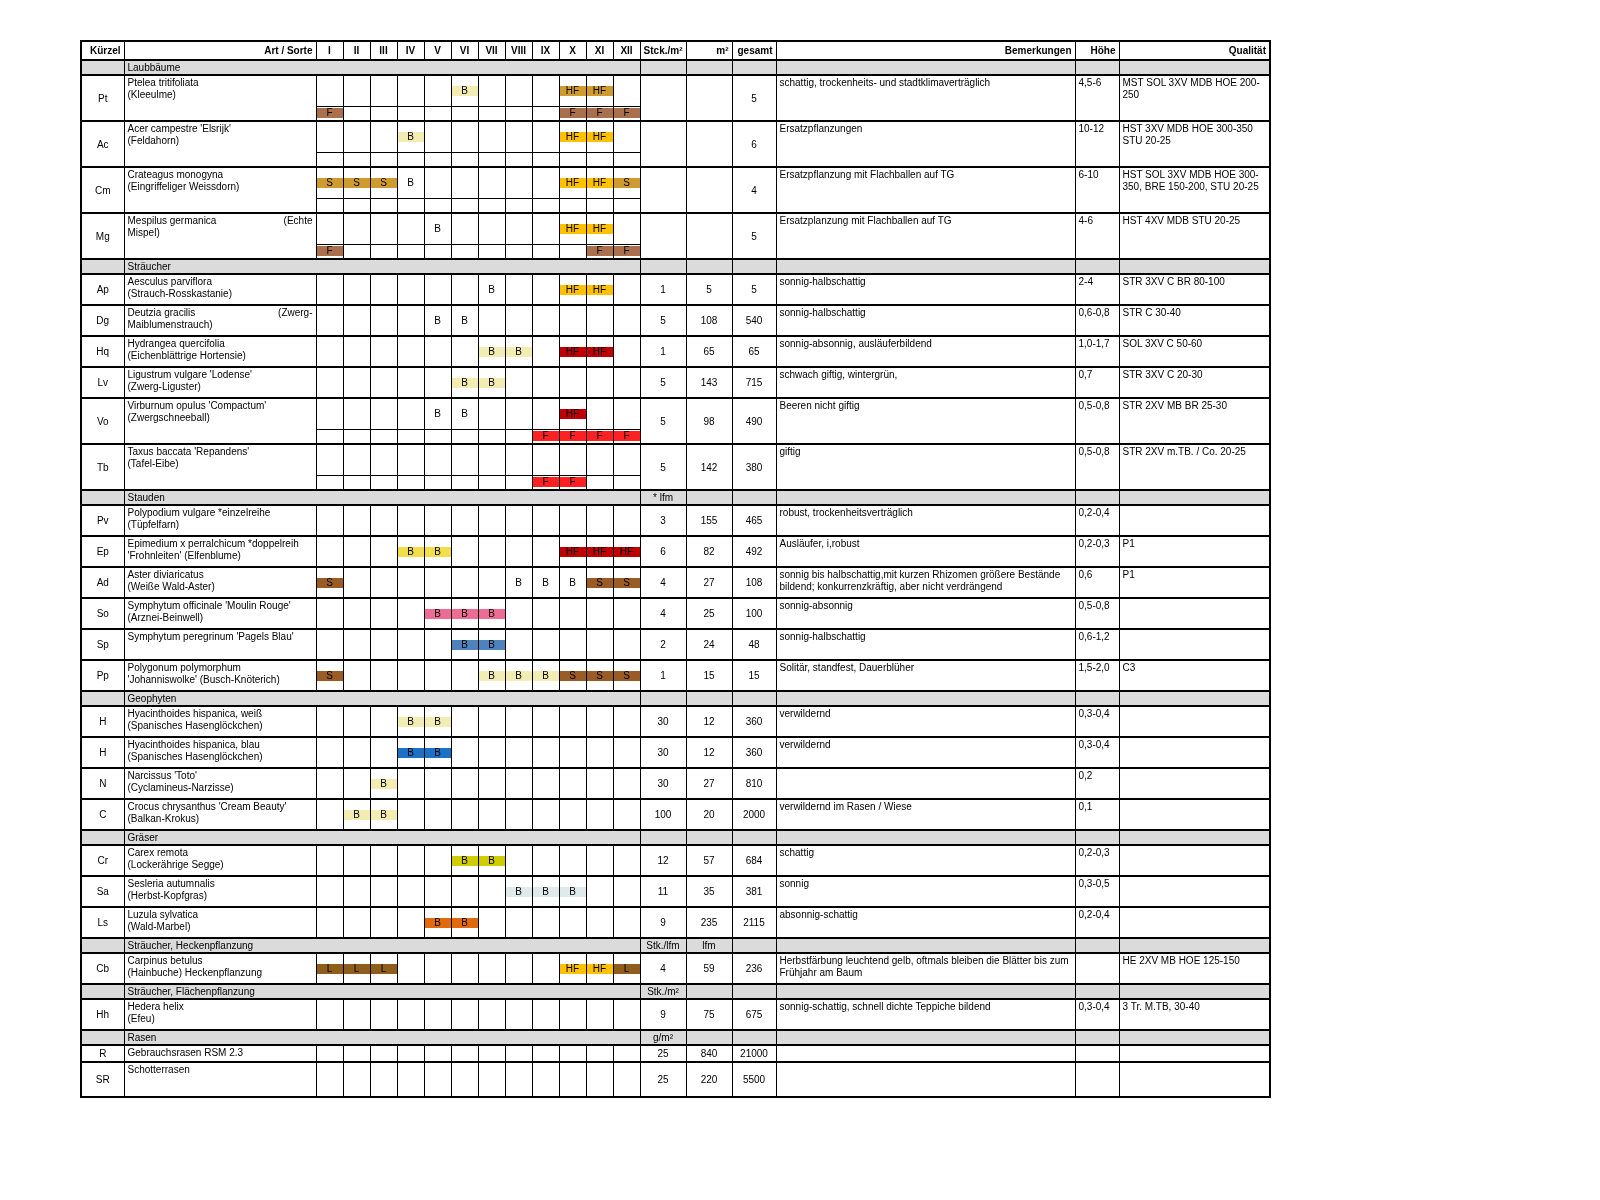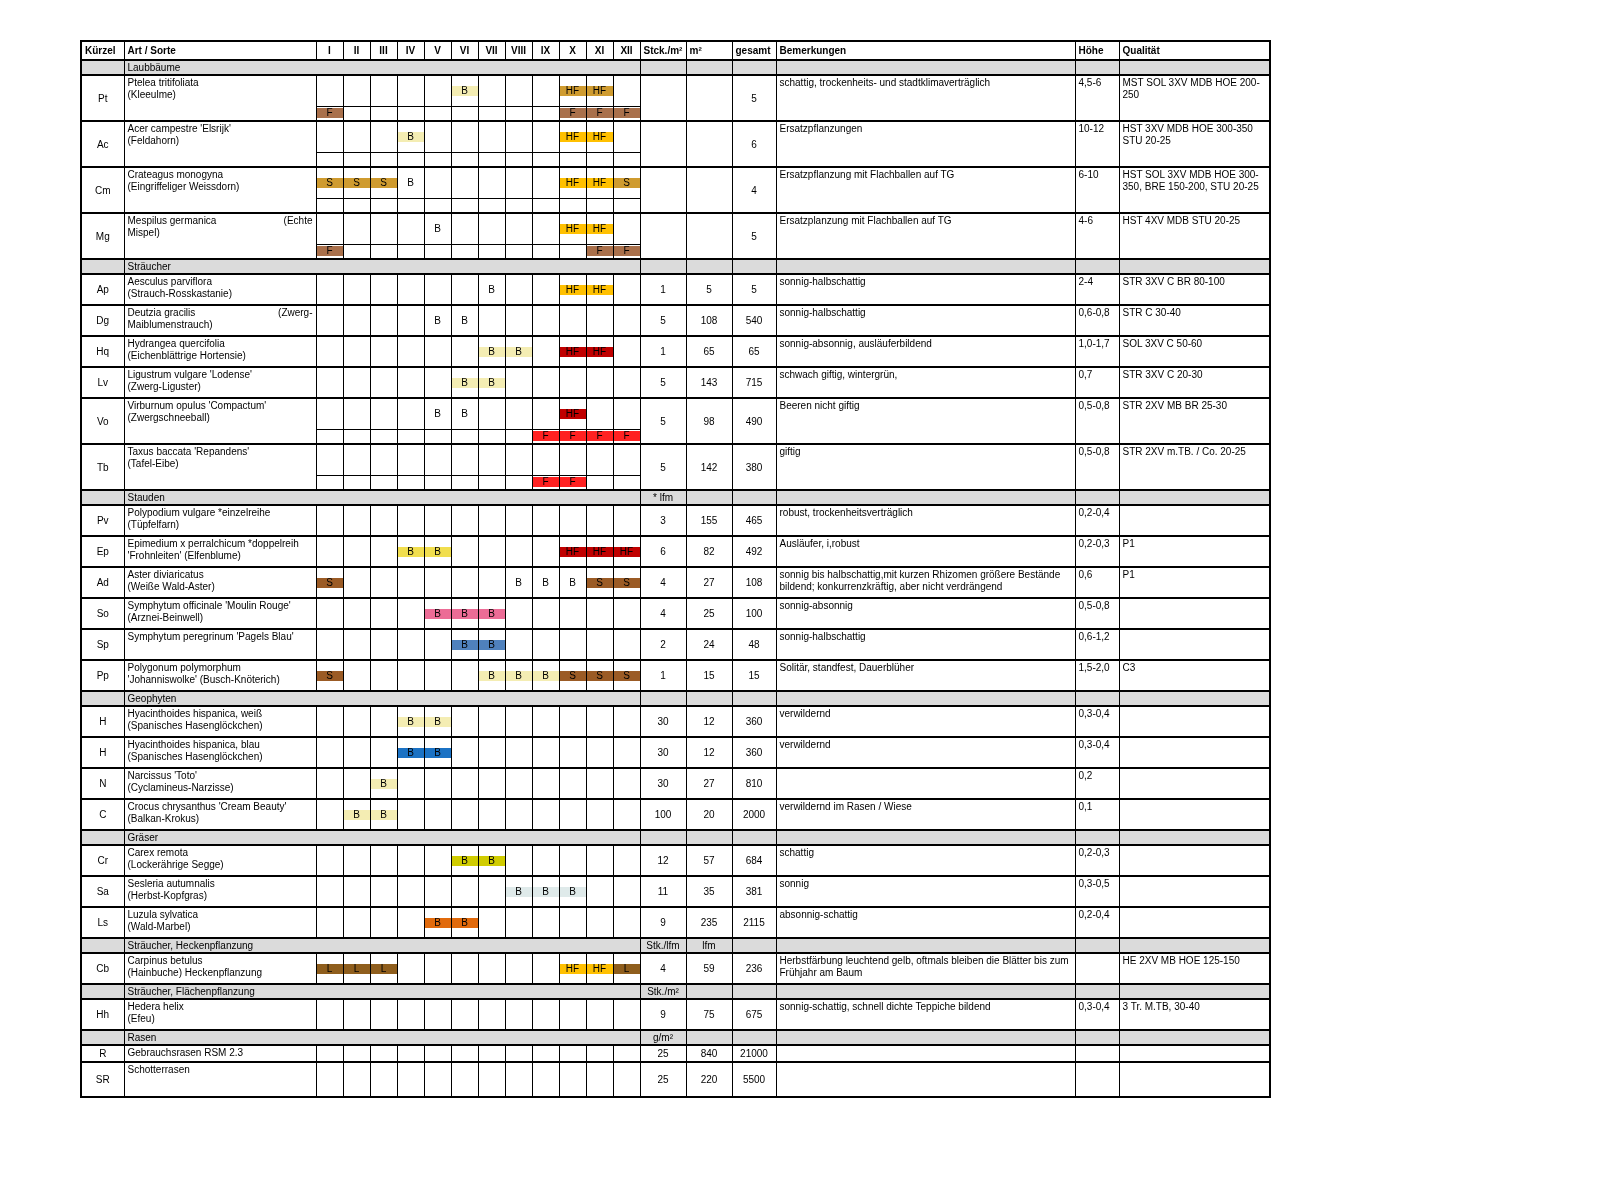--- a/index.html
+++ b/index.html
@@ -1,22 +1,22 @@
 <!DOCTYPE html>
 <html><head>
 <meta charset="utf-8">
 <style>
   html,body{margin:0;padding:0;background:#fff;}
   body{width:1600px;height:1200px;position:relative;font-family:"Liberation Sans",sans-serif;color:#000;}
   .sheet{position:absolute;left:80px;top:40px;}
   table{border-collapse:collapse;table-layout:fixed;border:2px solid #000;font-size:10px;}
   th,td{border:1px solid #000;overflow:hidden;}
-  thead th{font-weight:bold;text-align:left;padding:1px 3px;border-bottom:2px solid #000;font-size:10px;height:15px;}
+  thead th{font-weight:bold;text-align:right;padding:1px 3px;border-bottom:2px solid #000;font-size:10px;height:15px;}
   thead th.mon{text-align:center;padding:1px 0;}
-  thead th.ctr{text-align:left;}
+  thead th.ctr{text-align:right;}
   tr.section td{background:#DBDBDB;vertical-align:middle;padding:0 3px;font-size:10px;}
   tr.gstart td{border-top:2px solid #000;}
   td.kuerzel{text-align:center;vertical-align:middle;font-size:10px;margin-left:32px;}
   td.art{vertical-align:top;padding:1px 3px;line-height:11.5px;}
   td.art .l1{display:flex;justify-content:space-between;}
   td.month{padding:0;}
   td.month .blk{height:100%;display:flex;align-items:center;justify-content:center;font-size:10px;line-height:10px;}
   td.num{text-align:center;vertical-align:middle;padding:0 2px;}
   td.bem{vertical-align:top;padding:1px 3px;line-height:11.5px;}
   td.hoehe{vertical-align:top;padding:1px 3px;}

